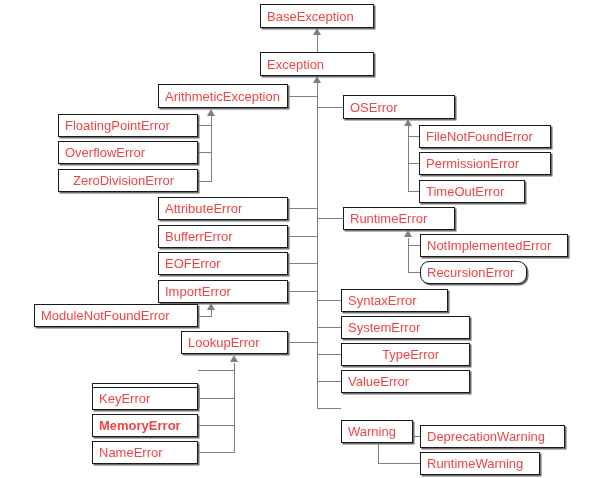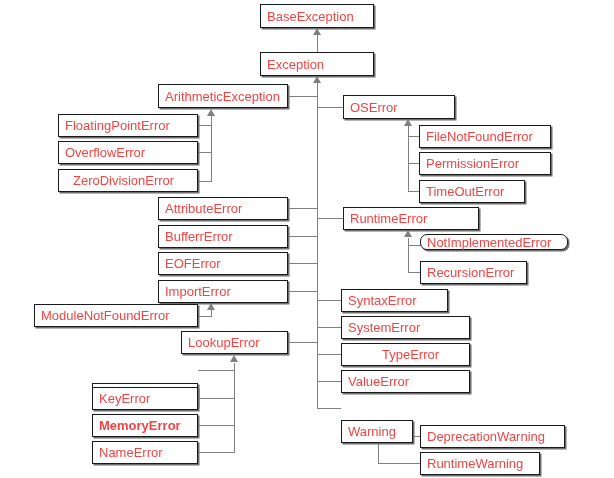--- a/index.html
+++ b/index.html
@@ -138,27 +138,27 @@
     </div>
     <div class="node" style="left: 419px; top: 125px; width: 132px; height: 23px;">
       <span>FileNotFoundError</span>
     </div>
     <div class="node" style="left: 419px; top: 152px; width: 132px; height: 23px;">
       <span>PermissionError</span>
     </div>
     <div class="node" style="left: 419px; top: 180px; width: 106px; height: 23px;">
       <span>TimeOutError</span>
     </div>
-    <div class="node" style="left: 343px; top: 207px; width: 136px; height: 23px;">
+    <div class="node" style="left: 343px; top: 207px; width: 112px; height: 23px;">
       <span>RuntimeError</span>
     </div>
-    <div class="node" style="left: 420px; top: 234px; width: 148px; height: 16px; border-radius: 7px;">
+    <div class="node" style="left: 420px; top: 234px; width: 148px; height: 23px;">
       <span>NotImplementedError</span>
     </div>
-    <div class="node" style="left: 420px; top: 261px; width: 107px; height: 23px;">
+    <div class="node" style="left: 420px; top: 261px; width: 107px; height: 23px; border-radius: 9px;">
       <span>RecursionError</span>
     </div>
     <div class="node" style="left: 341px; top: 289px; width: 107px; height: 23px;">
       <span>SyntaxError</span>
     </div>
     <div class="node" style="left: 341px; top: 316px; width: 129px; height: 23px;">
       <span>SystemError</span>
     </div>
     <div class="node" style="left: 341px; top: 343px; width: 129px; height: 23px; padding-left: 40px;">
       <span>TypeError</span>

